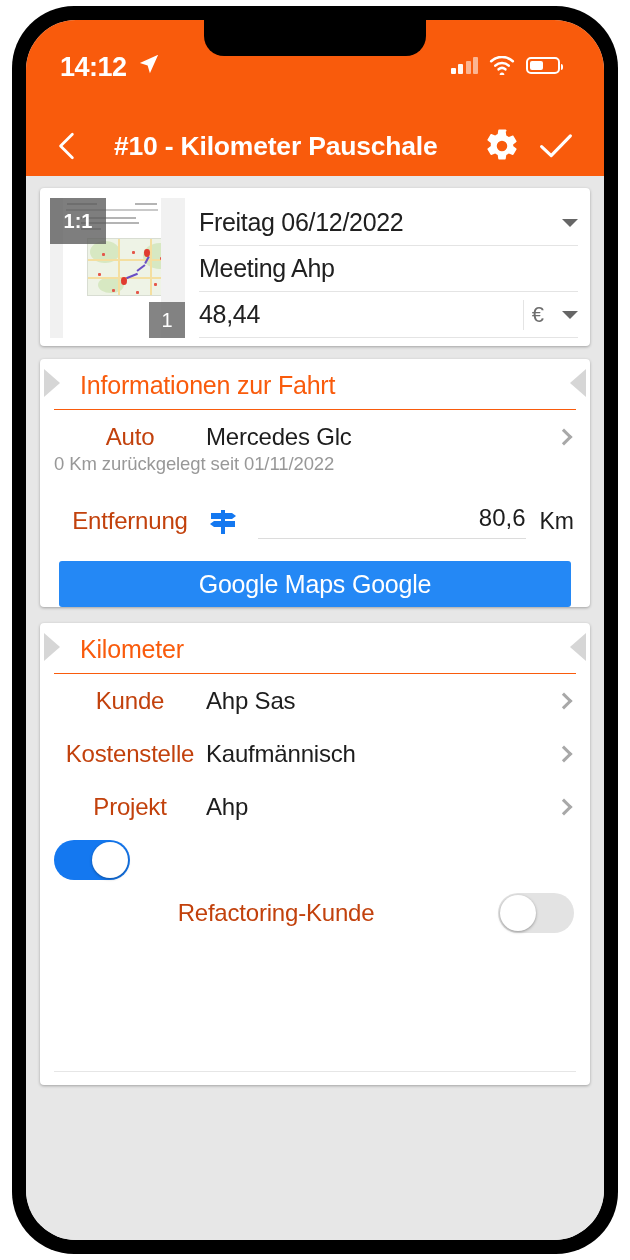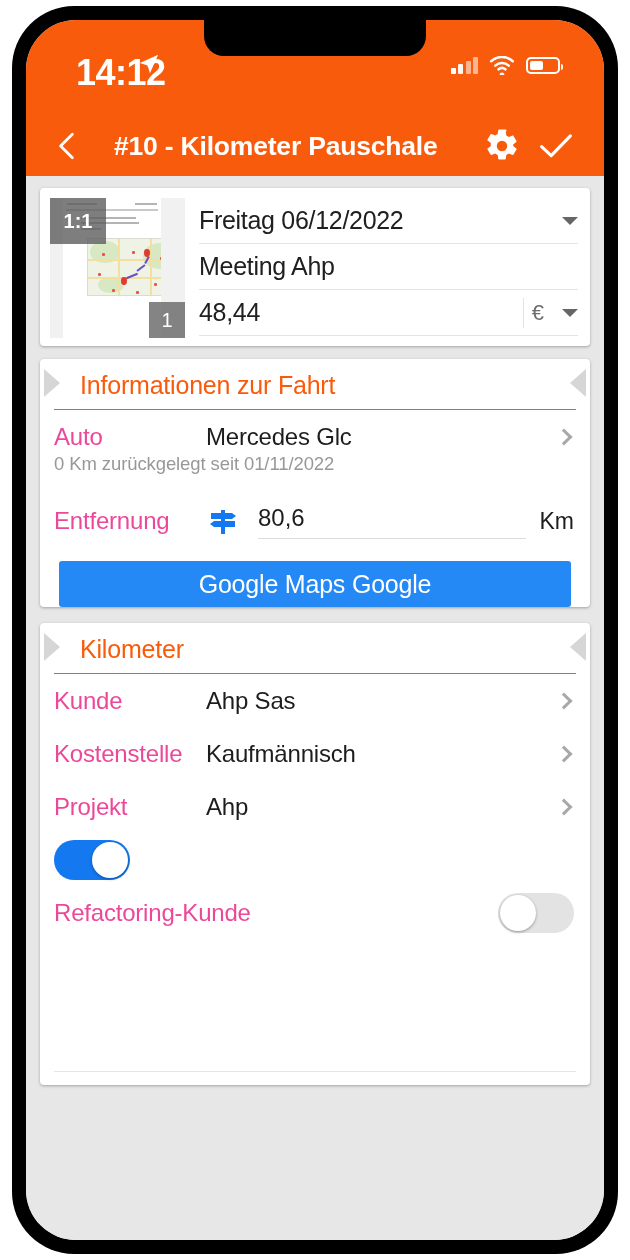--- a/index.html
+++ b/index.html
@@ -38,23 +38,23 @@
     left: 50%; top: -2px;
     transform: translateX(-50%);
     width: 222px; height: 38px;
     background: #000000;
     border-bottom-left-radius: 20px;
     border-bottom-right-radius: 20px;
     z-index: 5;
   }
   .sb-time {
     position: absolute;
-    left: 50px; top: 32px;
+    left: 34px; top: 32px;
     color: #ffffff;
-    font-size: 36px;
+    font-size: 27px;
     font-weight: bold;
     letter-spacing: -0.5px;
   }
   .sb-loc {
     position: absolute;
     left: 112px; top: 33px;
     width: 22px; height: 22px;
   }
   .sb-right {
     position: absolute;
@@ -123,21 +123,21 @@
     overflow: hidden;
   }
   .card {
     background: #ffffff;
     border-radius: 4px;
     box-shadow: 0 1px 3px rgba(0,0,0,.30);
     margin-bottom: 13px;
   }
 
   
-  .topcard { display: flex; padding: 10px 12px 8px 10px; min-height: 148px; }
+  .topcard { display: flex; padding: 10px 12px 8px 10px; min-height: 148px; align-items: flex-end; }
   .thumb-wrap {
     position: relative;
     width: 135px; height: 140px;
     flex: 0 0 auto;
     background: #f1f1f1;
   }
   .doc-page {
     position: absolute;
     left: 13px; top: 0; right: 24px; bottom: 0;
     background: #ffffff;
@@ -239,24 +239,25 @@
   .tri-l { left: -10px; border-left: 16px solid #d6d6d6; }
   .tri-r { right: -10px; border-right: 16px solid #d6d6d6; }
 
   .row {
     display: flex;
     align-items: center;
     padding: 0 16px 0 14px;
     height: 53px;
   }
   .row-label {
-    color: #ec4899;
+    color: #c2410c;
     font-size: 24px;
     letter-spacing: -0.2px;
     flex: 0 0 auto;
+    text-align: center;
   }
   .row-label.w1 { width: 152px; }
   .row-label.w2 { width: 152px; }
   .row-val {
     flex: 1;
     font-size: 24px;
     color: #1d1d1d;
     letter-spacing: -0.2px;
   }
   .chev-r {
@@ -274,20 +275,21 @@
     margin-top: -10px;
     margin-bottom: 16px;
     letter-spacing: -0.1px;
   }
   .row-dist { height: 60px; }
   .dist-input {
     flex: 1;
     margin: 0 6px 0 18px;
     border-bottom: 1px solid #dcdcdc;
     padding-bottom: 6px;
+    text-align: right;
   }
   .dist-num { font-size: 24px; color: #1d1d1d; }
   .dist-unit { font-size: 23px; color: #1d1d1d; flex: 0 0 auto; margin-left: 8px; }
 
   .gm-btn {
     display: block;
     width: calc(100% - 38px);
     margin: 10px 19px 16px 19px;
     height: 46px;
     background: #2488f5;

